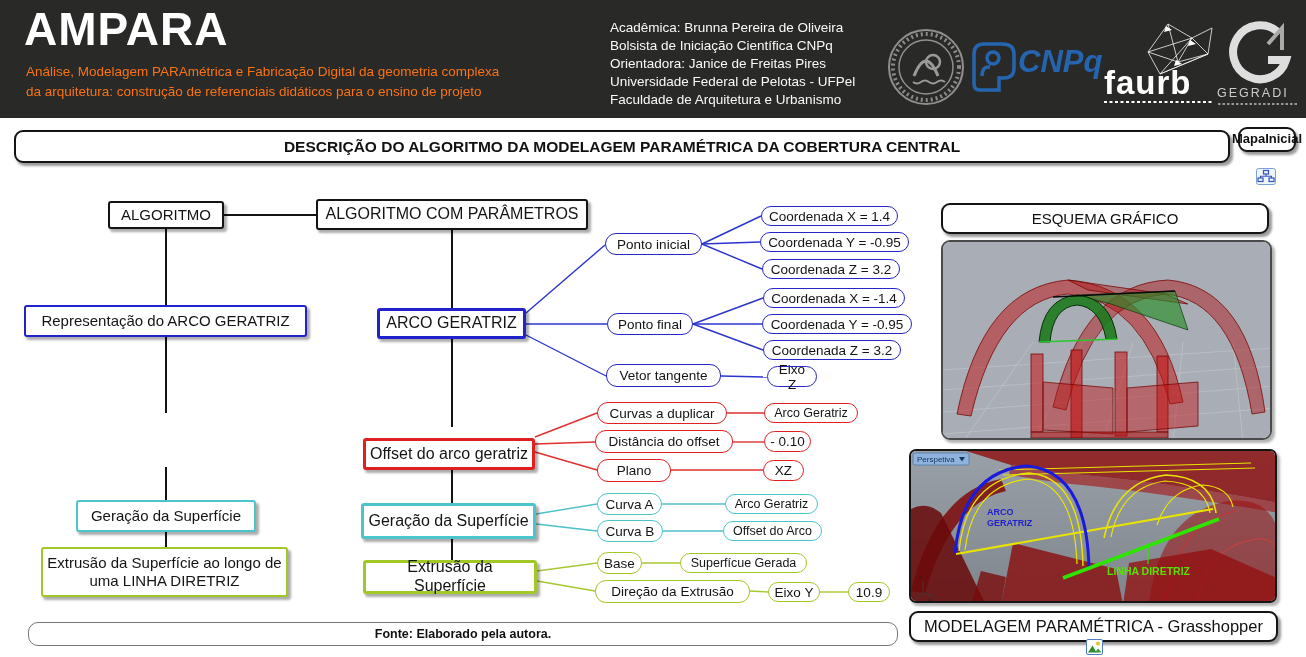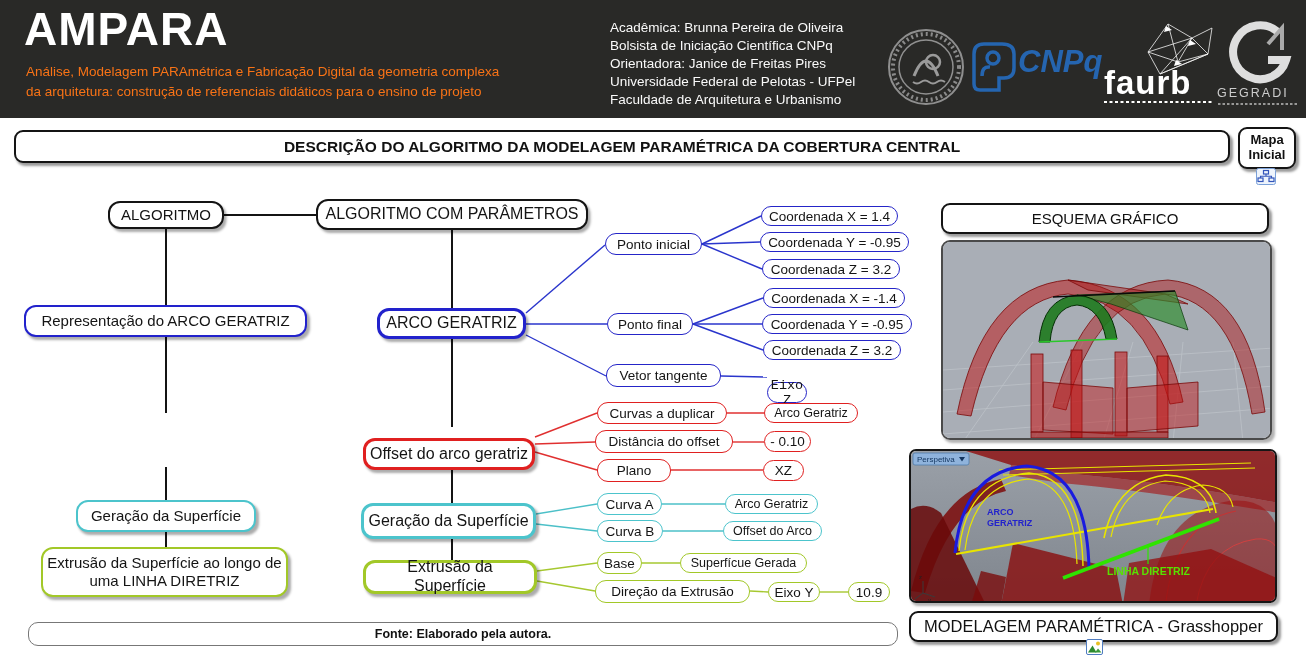--- a/index.html
+++ b/index.html
@@ -17,29 +17,29 @@
   .logo-faurb { left:1100px; top:18px; }
   .logo-gegradi { left:1216px; top:16px; }
   .cnpq-text { position:absolute; left:46px; top:4px; font-size:31px; font-weight:bold; font-style:italic; color:#2565b0; }
   .faurb-text { position:absolute; left:4px; top:46px; font-size:33px; font-weight:bold; color:#fff; letter-spacing:1px; }
   .gegradi-text { position:absolute; left:1px; top:70px; font-size:12.5px; letter-spacing:2px; color:#cccccc; }
 
   
   .titlebar { position:absolute; left:14px; top:130px; width:1216px; height:33px; background:#fff;
     border:2.5px solid #141414; border-radius:9px; box-shadow:2.5px 3px 2.5px rgba(0,0,0,.4);
     display:flex; align-items:center; justify-content:center; font-size:15.5px; font-weight:bold; color:#111; }
-  .map-btn { position:absolute; left:1238px; top:127px; width:58px; height:42px; background:#fff;
+  .map-btn { position:absolute; left:1238px; top:127px; width:58px; height:25px; background:#fff;
     border:2.5px solid #141414; border-radius:9px; box-shadow:2.5px 3px 2.5px rgba(0,0,0,.4);
-    display:flex; flex-direction:column; align-items:center; justify-content:center;
+    display:flex; align-items:center; justify-content:center;
     font-size:13px; font-weight:bold; line-height:1.15; color:#111; cursor:pointer; }
   .map-icon { position:absolute; left:1256px; top:168px; width:20px; height:17px; cursor:pointer; }
 
   
   .lines { position:absolute; left:0; top:0; width:1306px; height:657px; pointer-events:none; z-index:1; }
-  .node { position:absolute; z-index:2; background:#fff; border-radius:12px;
+  .node { position:absolute; z-index:2; background:#fff; border-radius:3px;
     display:flex; align-items:center; justify-content:center; text-align:center;
     font-size:15px; color:#141414; line-height:1.18; padding:0 4px; }
   .shadow { box-shadow:2.5px 3px 2.5px rgba(0,0,0,.33); }
   .b-black { border:2.5px solid #141414; }
   .b-blue  { border:2.5px solid #2222cc; }
   .b-red   { border:2.5px solid #e02020; }
   .b-cyan  { border:2.5px solid #4cc4cc; }
   .b-green { border:2.5px solid #a2c828; }
   .thick { border-width:3px; font-size:16px; }
   .pill { position:absolute; z-index:2; background:#fff; border-radius:11px;
@@ -203,21 +203,21 @@
 
   <div class="pill p-blue" style="left:605px;top:233px;width:97px;height:22px;">Ponto inicial</div>
   <div class="pill p-blue" style="left:761px;top:206px;width:137px;height:20px;">Coordenada X = 1.4</div>
   <div class="pill p-blue" style="left:760px;top:232px;width:149px;height:20px;">Coordenada Y = -0.95</div>
   <div class="pill p-blue" style="left:762px;top:259px;width:138px;height:20px;">Coordenada Z = 3.2</div>
   <div class="pill p-blue" style="left:607px;top:313px;width:86px;height:22px;">Ponto final</div>
   <div class="pill p-blue" style="left:763px;top:288px;width:142px;height:20px;">Coordenada X = -1.4</div>
   <div class="pill p-blue" style="left:762px;top:314px;width:150px;height:20px;">Coordenada Y = -0.95</div>
   <div class="pill p-blue" style="left:763px;top:340px;width:138px;height:20px;">Coordenada Z = 3.2</div>
   <div class="pill p-blue" style="left:606px;top:364px;width:115px;height:23px;">Vetor tangente</div>
-  <div class="pill p-blue" style="left:767px;top:382px;width:40px;height:21px;font-family:Liberation Mono, monospace;">Eixo Z</div>
+  <div class="pill p-blue" style="left:767px;top:366px;width:50px;height:21px;">Eixo Z</div>
 
   <div class="node b-red thick shadow" style="left:363px;top:438px;width:172px;height:32px;">Offset do arco geratriz</div>
   <div class="pill p-red" style="left:597px;top:402px;width:130px;height:22px;">Curvas a duplicar</div>
   <div class="pill p-red xs" style="left:764px;top:403px;width:94px;height:20px;">Arco Geratriz</div>
   <div class="pill p-red" style="left:595px;top:430px;width:138px;height:23px;">Distância do offset</div>
   <div class="pill p-red" style="left:764px;top:431px;width:47px;height:21px;">- 0.10</div>
   <div class="pill p-red" style="left:597px;top:459px;width:74px;height:23px;">Plano</div>
   <div class="pill p-red" style="left:763px;top:460px;width:41px;height:21px;">XZ</div>
 
   <div class="node b-cyan shadow" style="left:76px;top:500px;width:180px;height:32px;">Geração da Superfície</div>

